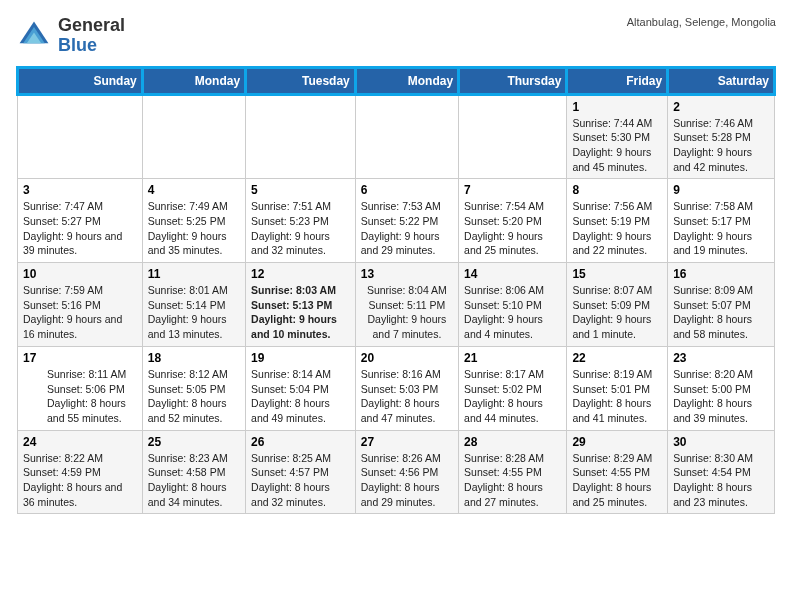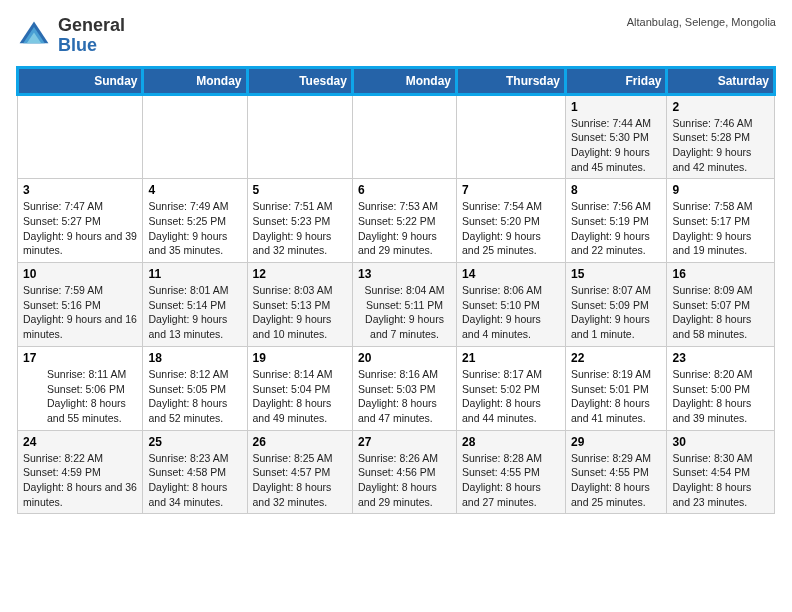--- a/index.html
+++ b/index.html
@@ -187,21 +187,21 @@
 Daylight: 9 hours and 16 minutes.</div>
         </td>
         <td>
           <span class="day-num">11</span>
           <div class="day-info" style="white-space: pre-line;">Sunrise: 8:01 AM
 Sunset: 5:14 PM
 Daylight: 9 hours and 13 minutes.</div>
         </td>
         <td>
           <span class="day-num">12</span>
-          <div class="day-info" style="white-space: pre-line;">Sunrise: 8:03 AM
+          <div class="day-info" style="white-space: pre-line; font-weight: bold;">Sunrise: 8:03 AM
 Sunset: 5:13 PM
 Daylight: 9 hours and 10 minutes.</div>
         </td>
         <td>
           <span class="day-num">13</span>
           <div class="day-info" style="white-space: pre-line; text-align: center;">Sunrise: 8:04 AM
 Sunset: 5:11 PM
 Daylight: 9 hours and 7 minutes.</div>
         </td>
         <td>

